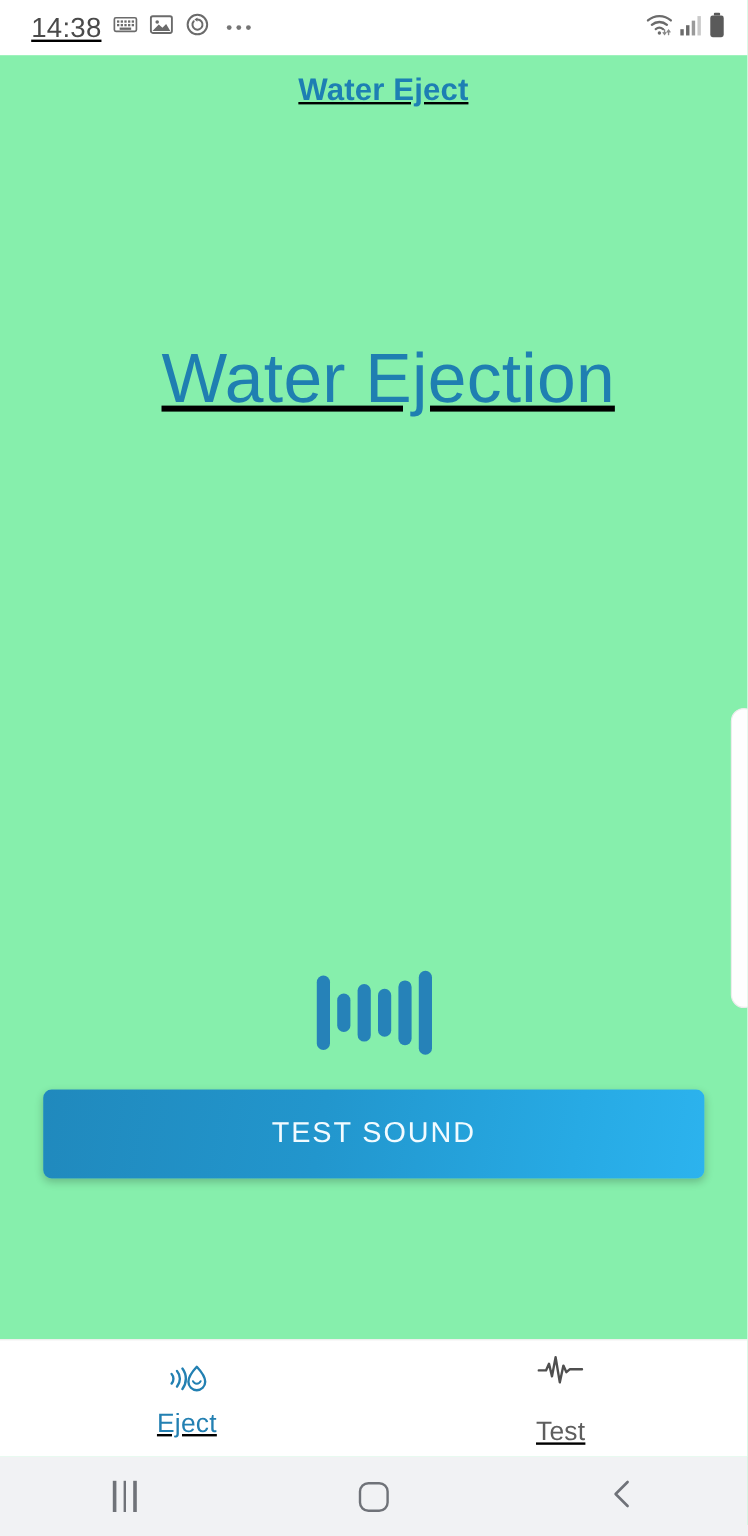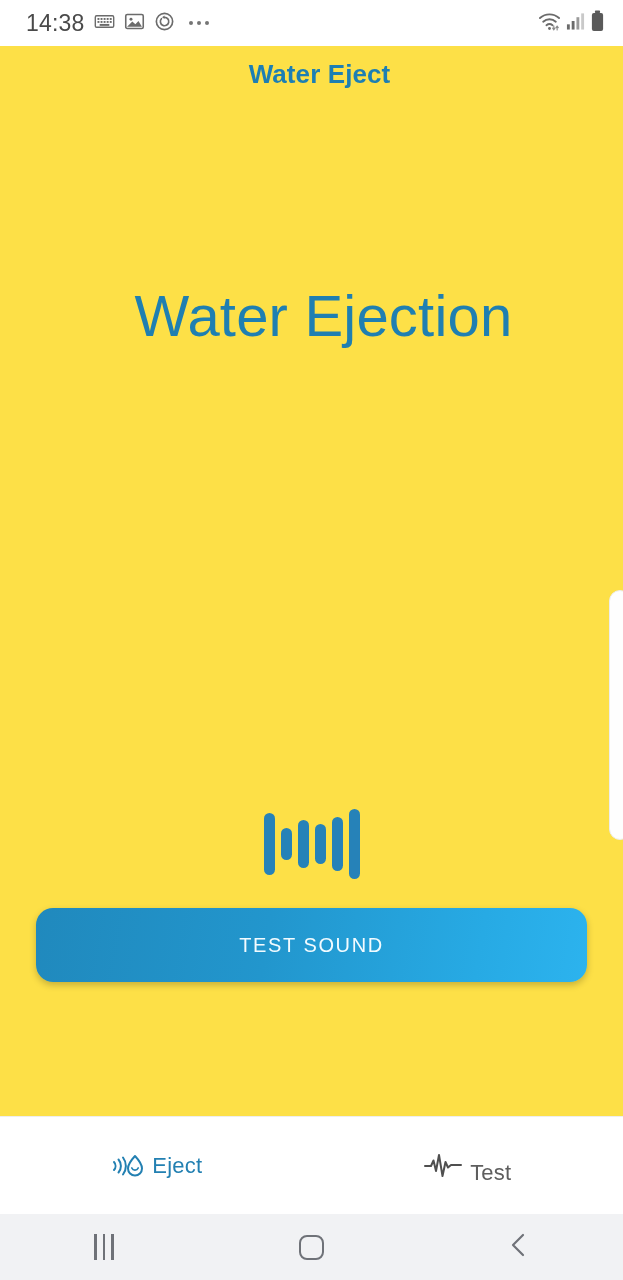--- a/index.html
+++ b/index.html
@@ -9,23 +9,24 @@
     height: 1280px;
     background: #ffffff;
     font-family: "Liberation Sans", sans-serif;
     overflow: hidden;
   }
 
   #phone {
     position: relative;
     width: 623px;
     height: 1280px;
-    background: #fde047;
+    background: #86efac;
     display: flex;
     flex-direction: column;
+    text-decoration: underline;
   }
 
   
   .status-bar {
     height: 46px;
     flex: 0 0 46px;
     display: flex;
     align-items: center;
     padding: 0 18px 0 26px;
     background: #ffffff;
@@ -132,26 +133,26 @@
   }
 
   
   .test-sound-btn {
     position: absolute;
     top: 806px;
     left: 36px;
     width: 551px;
     height: 74px;
     border: none;
-    border-radius: 17px;
+    border-radius: 7px;
     background: linear-gradient(100deg, #2089bd 0%, #2296cd 42%, #27aae4 80%, #2cb3ee 100%);
     box-shadow: 0 3px 7px rgba(0,0,0,0.22);
     color: #f2fbff;
     font-family: "Liberation Sans", sans-serif;
-    font-size: 20px;
+    font-size: 24px;
     letter-spacing: 1.6px;
     cursor: pointer;
   }
 
   
   .edge-handle {
     position: absolute;
     right: -8px;
     top: 488px;
     width: 22px;
@@ -166,21 +167,21 @@
   .tab-bar {
     flex: 0 0 98px;
     display: flex;
     align-items: center;
     background: #ffffff;
     border-top: 1px solid #eeeeee;
   }
   .tab {
     flex: 1 1 0;
     display: flex;
-    flex-direction: row;
+    flex-direction: column;
     align-items: center;
     justify-content: center;
     gap: 7px;
     cursor: pointer;
     height: 100%;
   }
   .tab-label {
     font-size: 22px;
     letter-spacing: 0.2px;
   }

